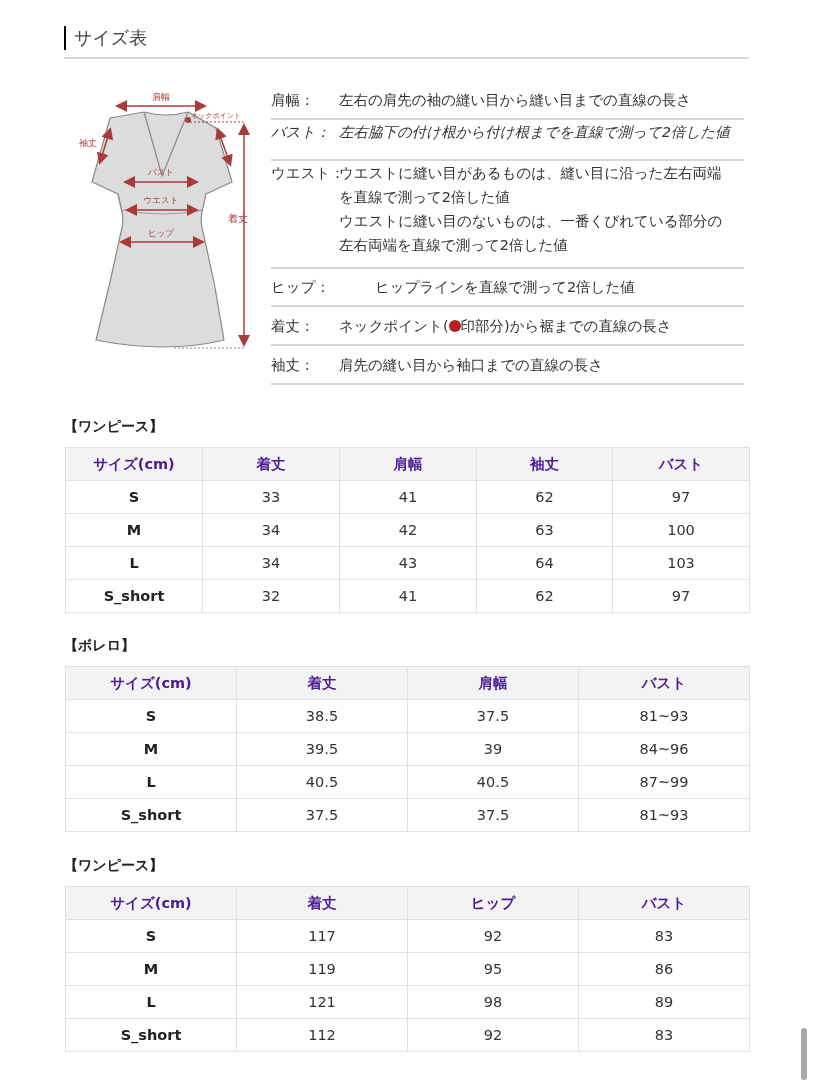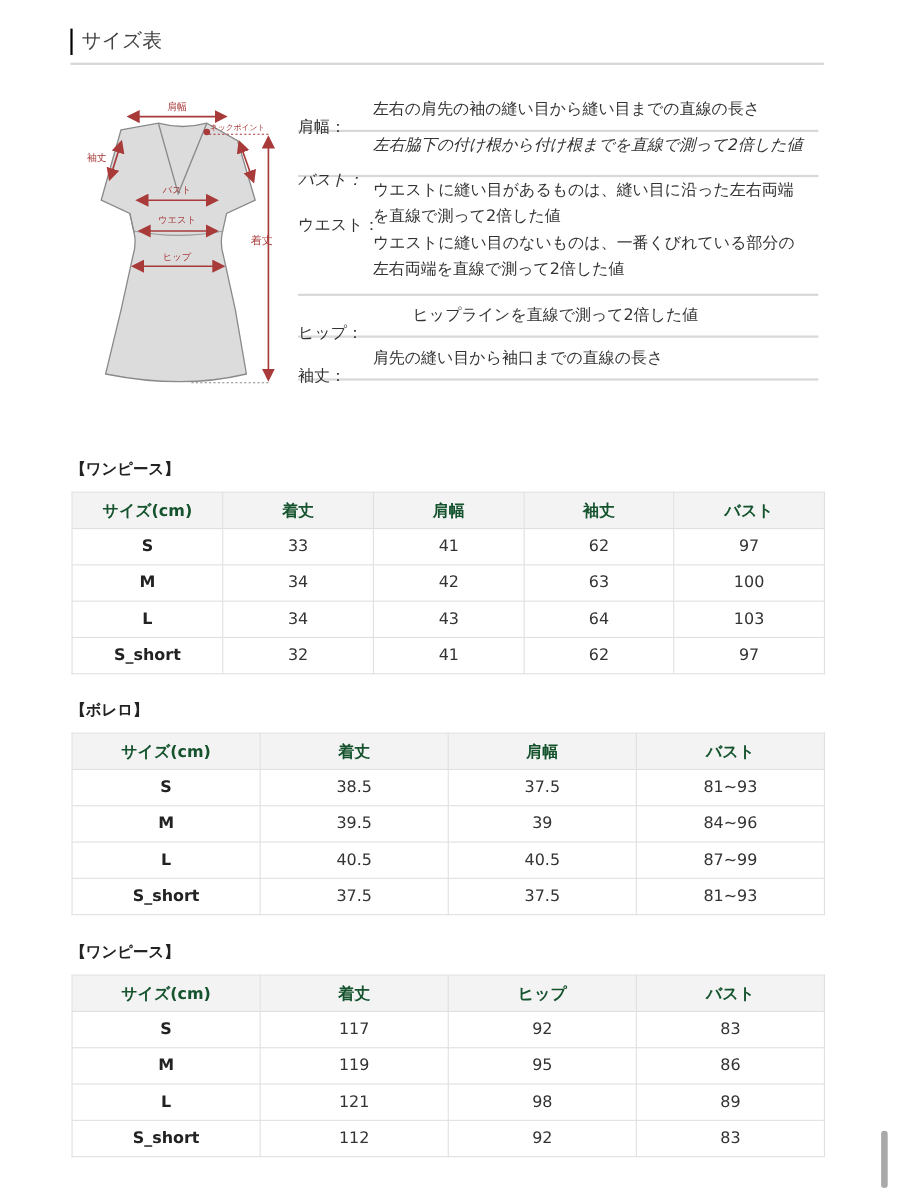--- a/index.html
+++ b/index.html
@@ -16,34 +16,34 @@
   }
   .title-rule {
     position: absolute; left: 64px; top: 57px; width: 685px; height: 2px; background: #d6d6d6;
   }
   .diagram { position: absolute; left: 66px; top: 82px; width: 196px; height: 280px; }
   .defs { position: absolute; left: 271px; top: 82px; width: 473px; }
   .def-row {
     display: flex; border-bottom: 2px solid #d8d8d8;
     font-size: 14.5px; line-height: 24px; color: #333;
   }
-  .def-term { width: 68px; flex: none; white-space: nowrap; margin-top: 32px; }
+  .def-term { width: 68px; flex: none; white-space: nowrap; }
   .def-desc { flex: 1; }
   .section-label {
     position: absolute; left: 64px; font-size: 14px; font-weight: bold; color: #222;
   }
   table.size {
     position: absolute; left: 65px; width: 684px;
     border-collapse: collapse; table-layout: fixed;
     font-size: 14.5px; color: #333;
   }
   table.size th, table.size td {
     border: 1px solid #e0e0e0; text-align: center; height: 32px; padding: 0;
   }
-  table.size th { background: #f3f3f3; font-weight: bold; color: #14532d; }
+  table.size th { background: #f3f3f3; font-weight: bold; color: #4c1d95; }
   table.size td.size-cell { font-weight: bold; color: #222; }
   .scrollbar {
     position: absolute; left: 801px; top: 1028px; width: 6px; height: 52px;
     background: #a9a9a9; border-radius: 3px;
   }
 </style>
 </head>
 <body>
 
 <div class="page-title">サイズ表</div>
@@ -103,20 +103,26 @@
       <div>を直線で測って2倍した値</div>
       <div>ウエストに縫い目のないものは、一番くびれている部分の</div>
       <div>左右両端を直線で測って2倍した値</div>
     </div>
   </div>
   <div class="def-row" style="height:36px; align-items:center;gap:36px;">
     <span class="def-term">ヒップ：</span>
     <span class="def-desc">ヒップラインを直線で測って2倍した値</span>
   </div>
   <div class="def-row" style="height:37px; align-items:center;">
+    <span class="def-term">着丈：</span>
+    <span class="def-desc">
+      <span>ネックポイント(</span><span style="display:inline-block;width:12px;height:12px;border-radius:50%;background:#b81c1c;vertical-align:-1px;"></span><span>印部分)から裾までの直線の長さ</span>
+    </span>
+  </div>
+  <div class="def-row" style="height:37px; align-items:center;">
     <span class="def-term">袖丈：</span>
     <span class="def-desc">肩先の縫い目から袖口までの直線の長さ</span>
   </div>
 </div>
 
 <div class="section-label" style="top:418px;">【ワンピース】</div>
 <table class="size" style="top:447px;">
   <colgroup>
       <col style="width:137px">
       <col style="width:137px">

